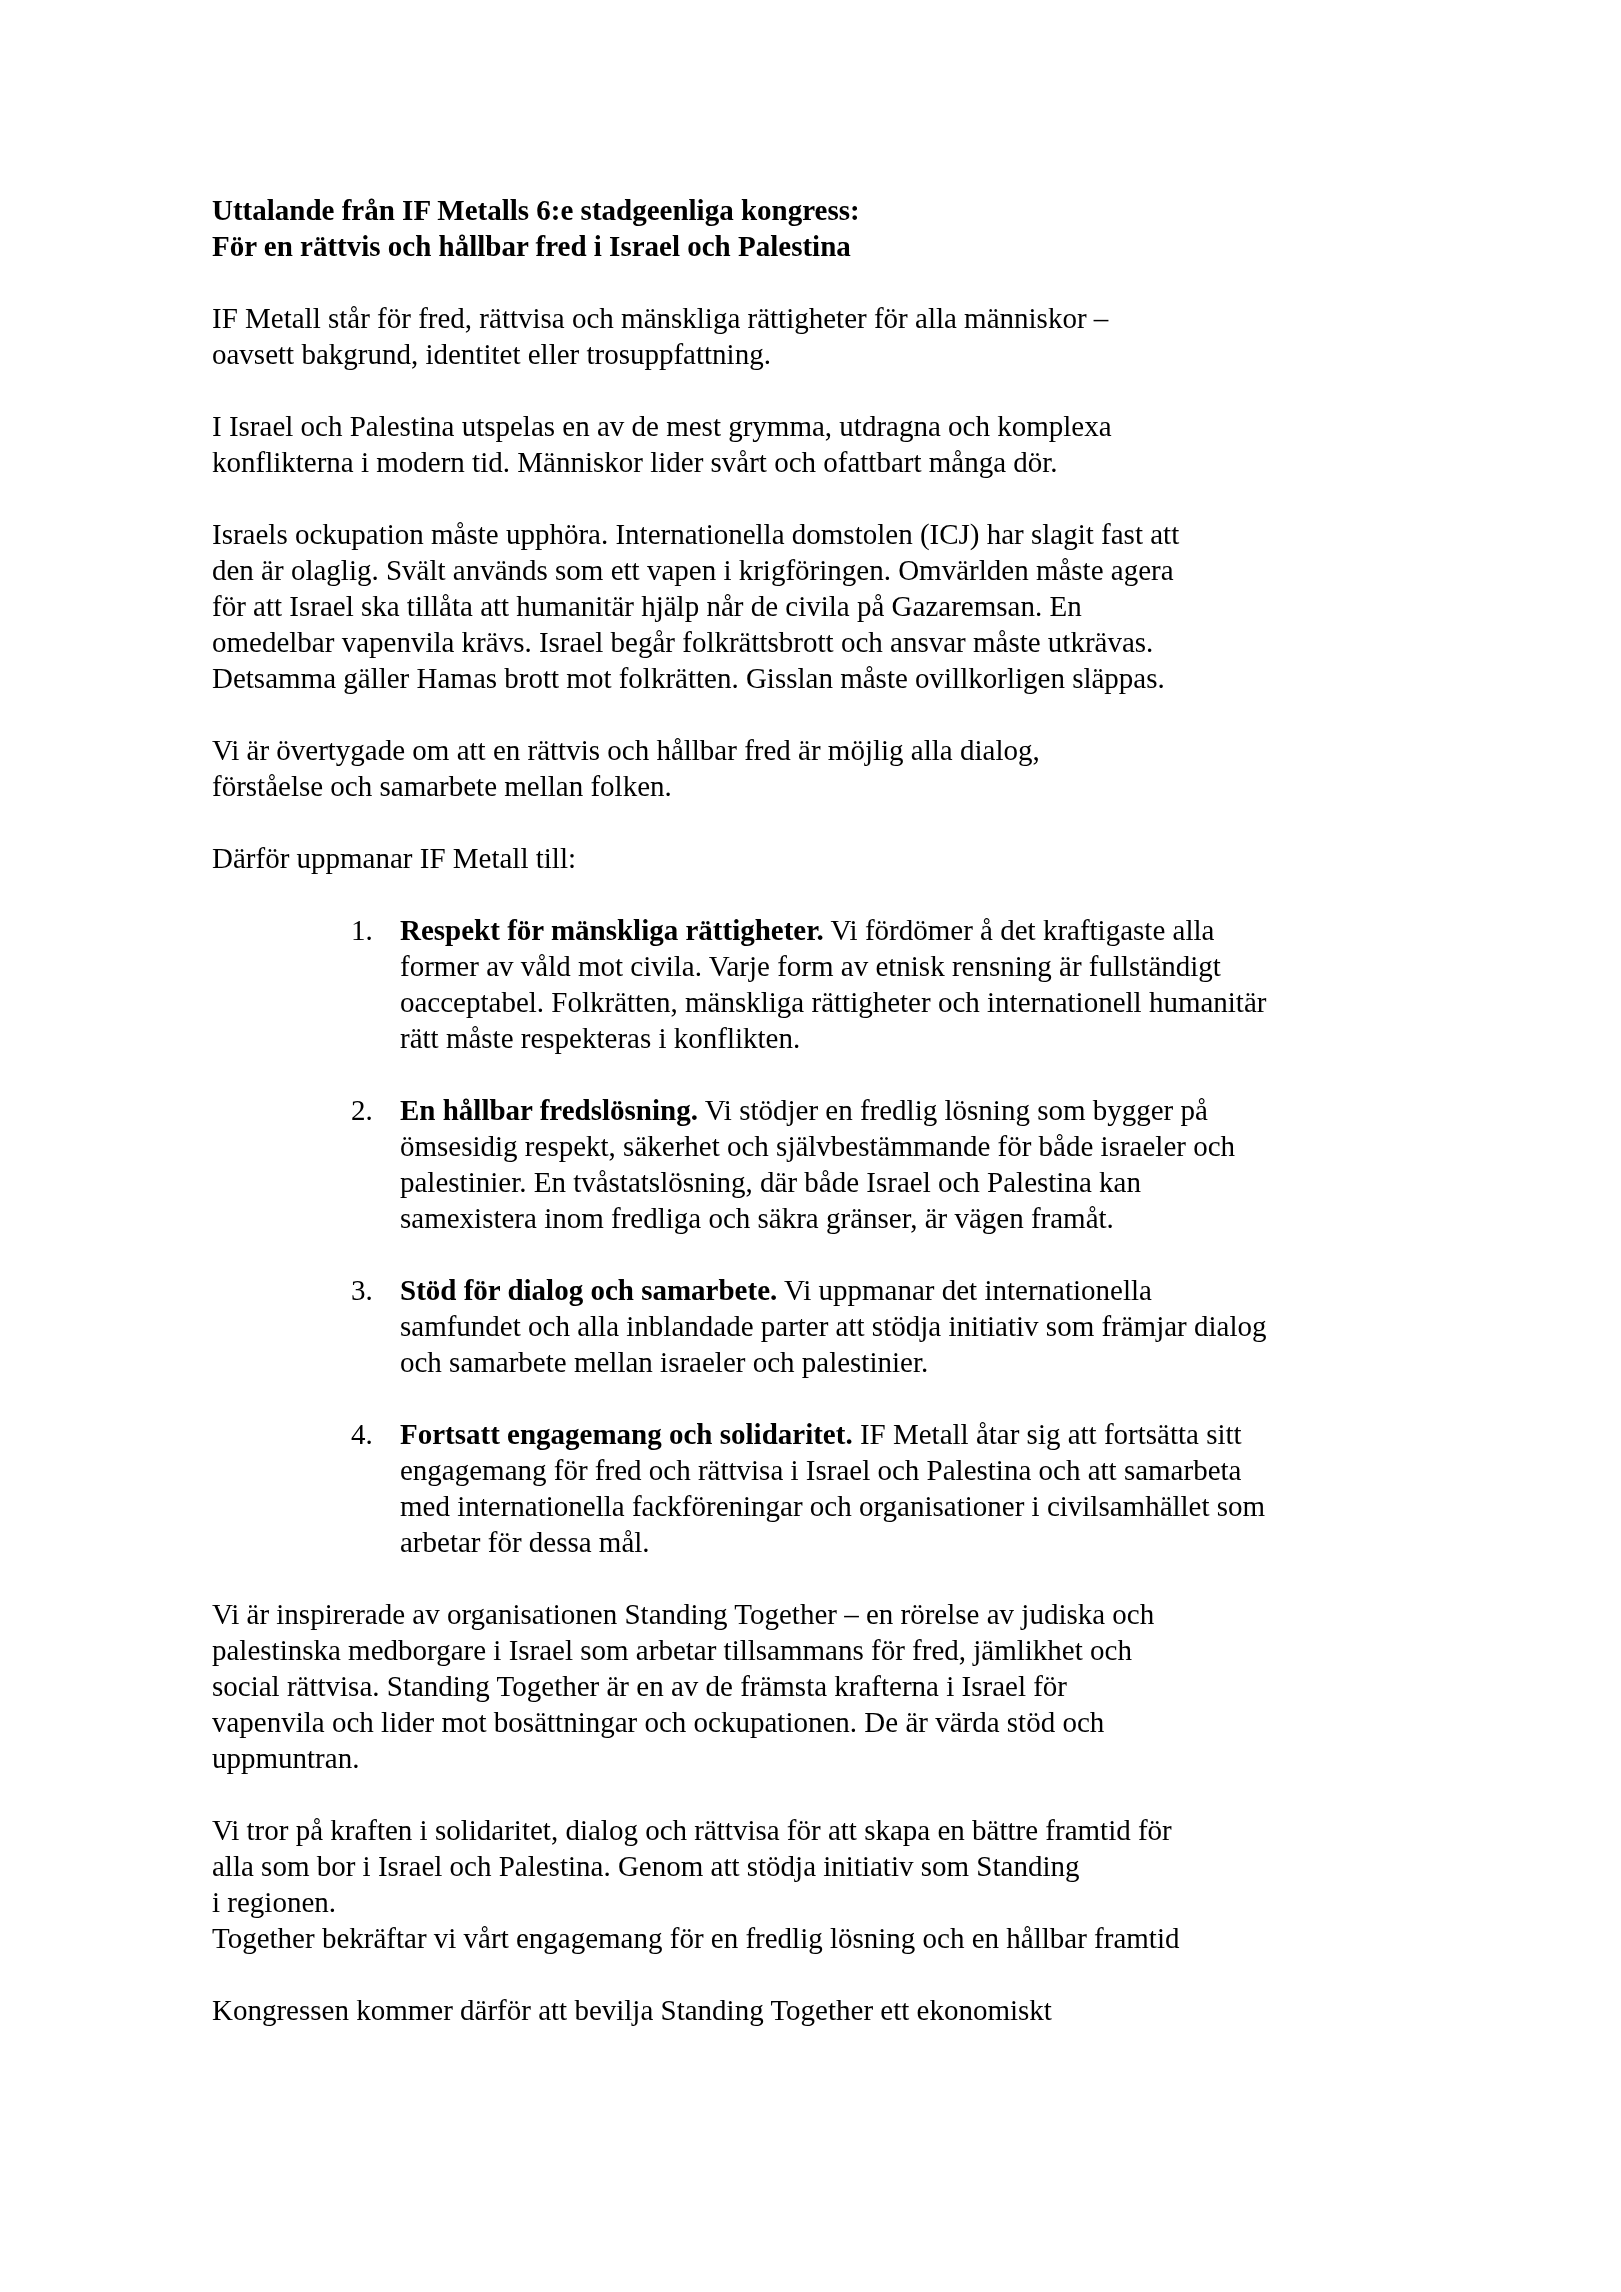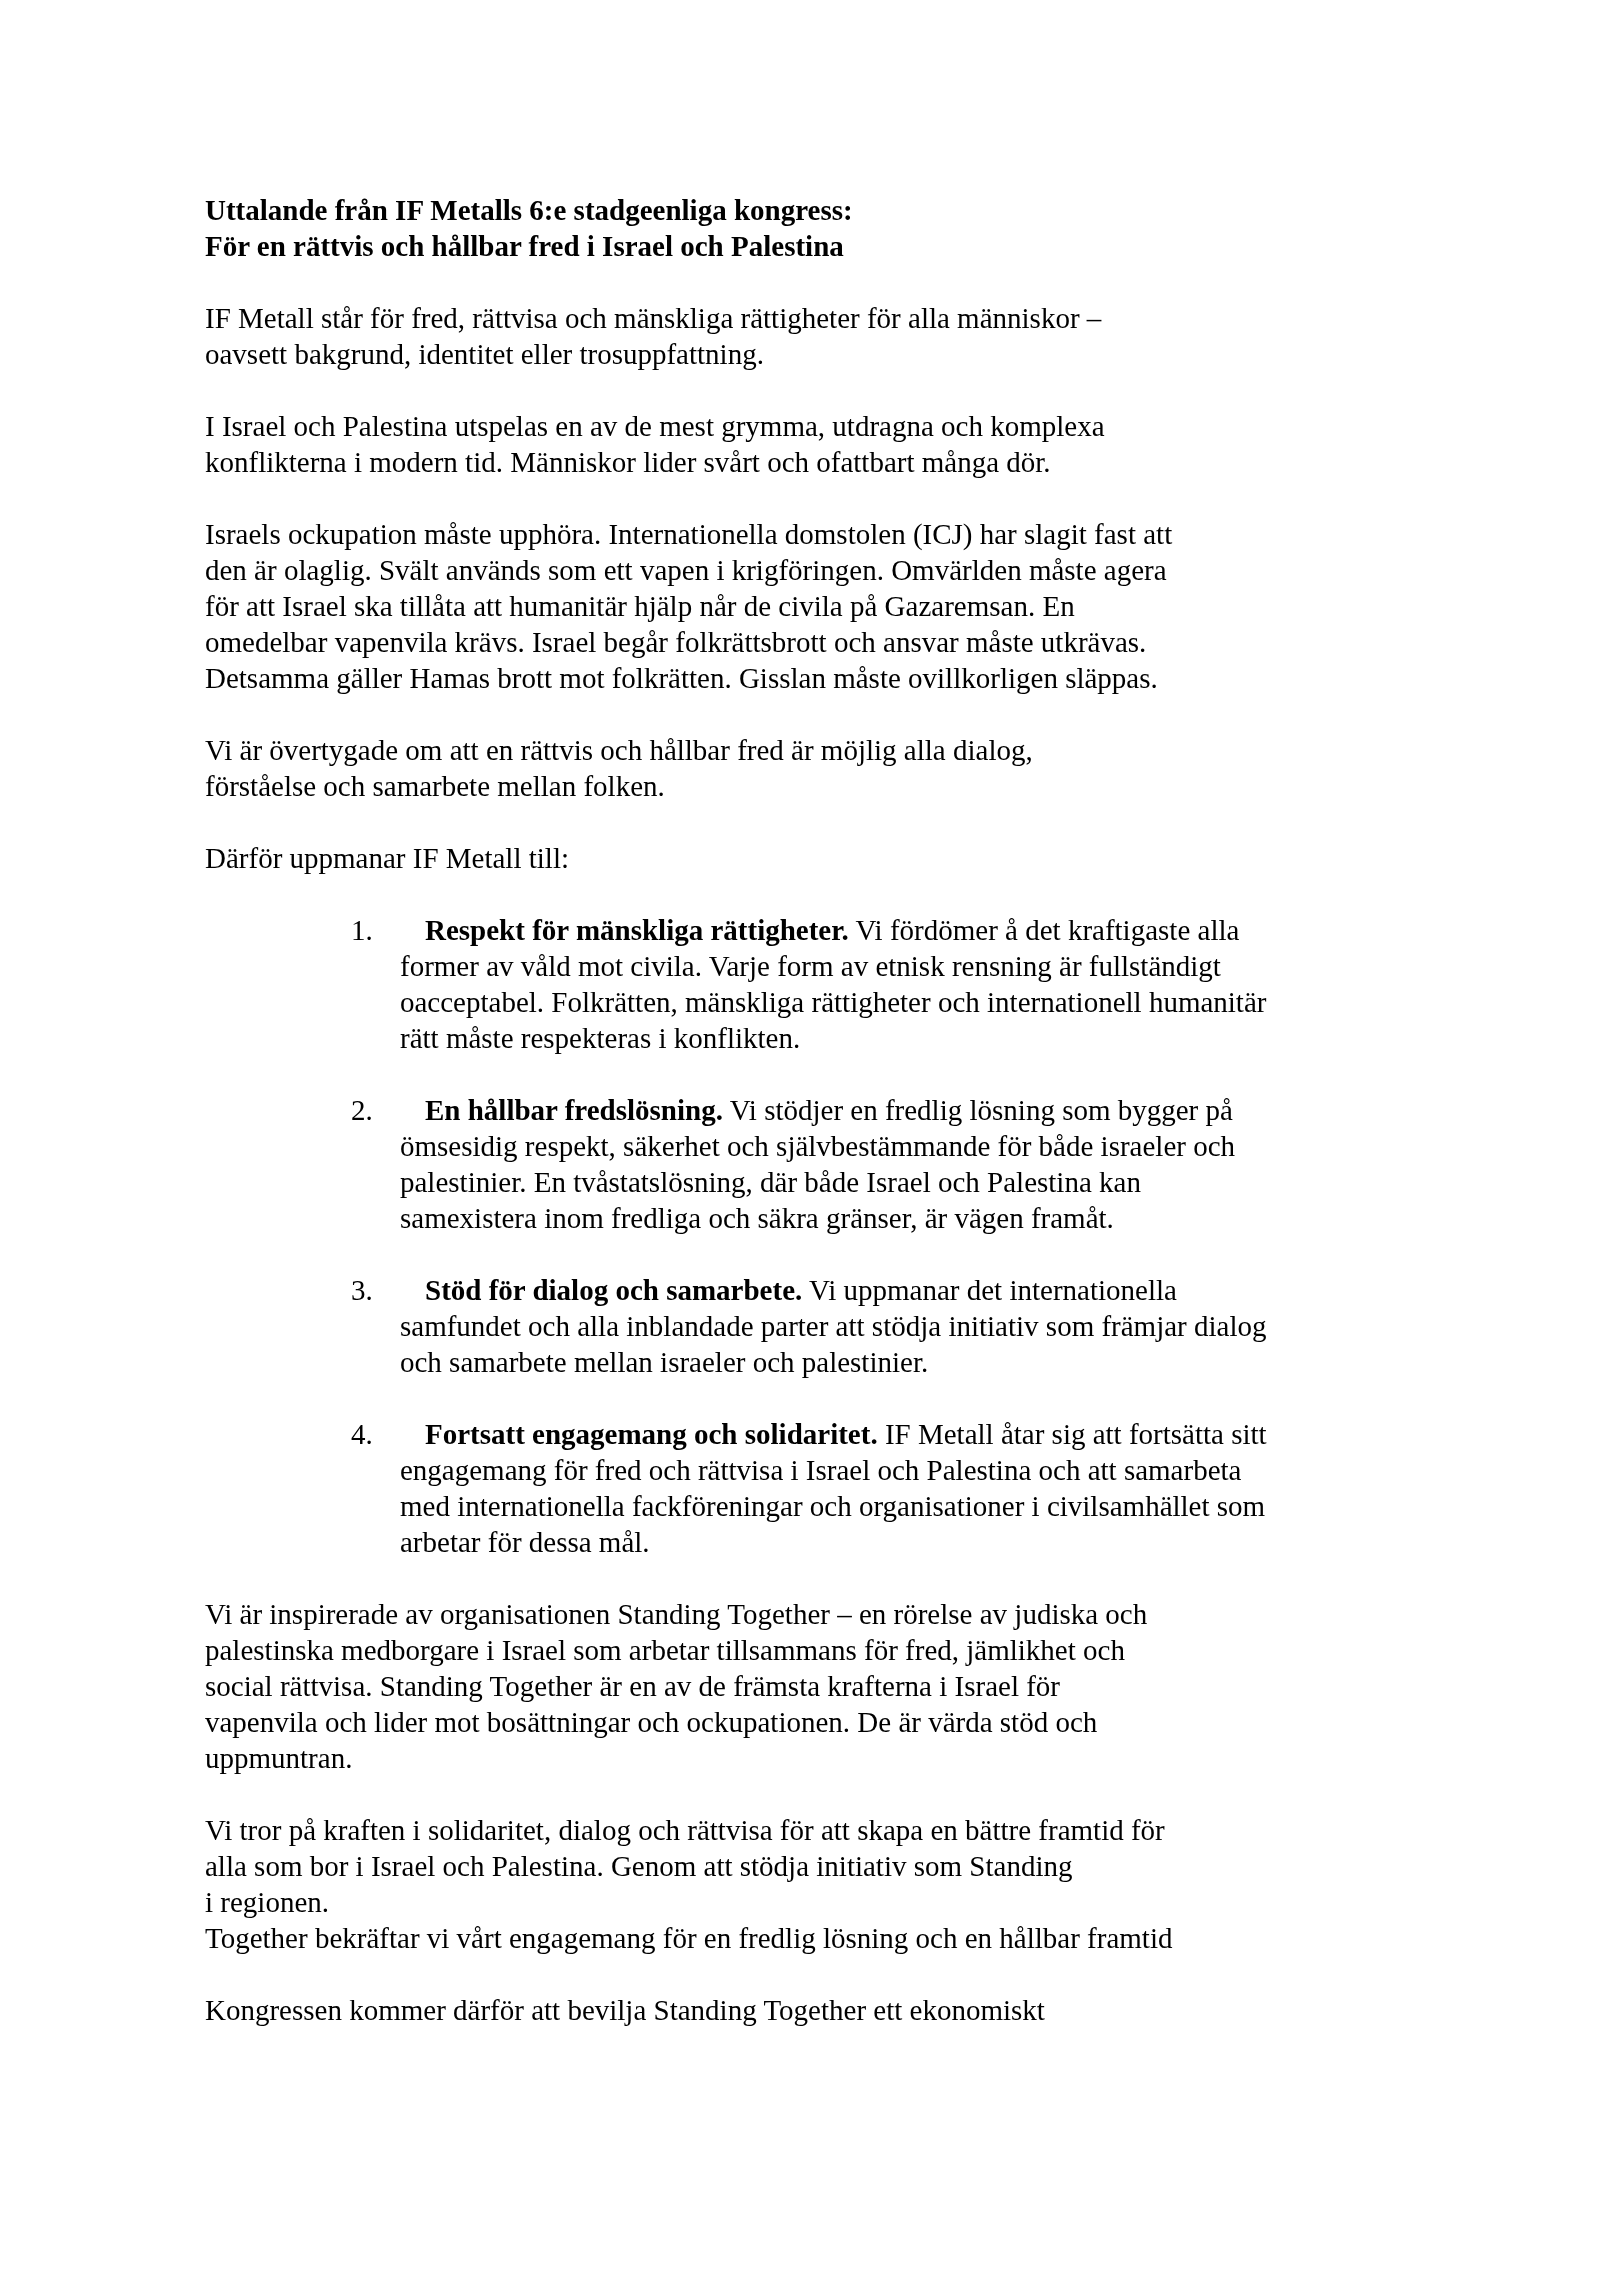--- a/index.html
+++ b/index.html
@@ -18,38 +18,37 @@
     line-height: 36px;
     color: #000000;
   }
   .content {
     position: absolute;
     left: 205px;
     top: 192px;
     width: 1157px;
   }
   .block {
-    margin: 0 0 36px 0;
+    margin: 0 0 36px 7px;
   }
   .heading .line {
     font-weight: bold;
   }
   .list-item {
     position: relative;
     padding-left: 195px;
     margin: 0 0 36px 0;
   }
   .li-number {
     position: absolute;
     left: 146px;
     top: 0;
   }
   .lead {
     font-weight: bold;
-    margin-left: 25px;
   }
   .line {
     white-space: nowrap;
   }
 </style>
 </head>
 <body>
 
 <div class="page">
   <div class="content">

